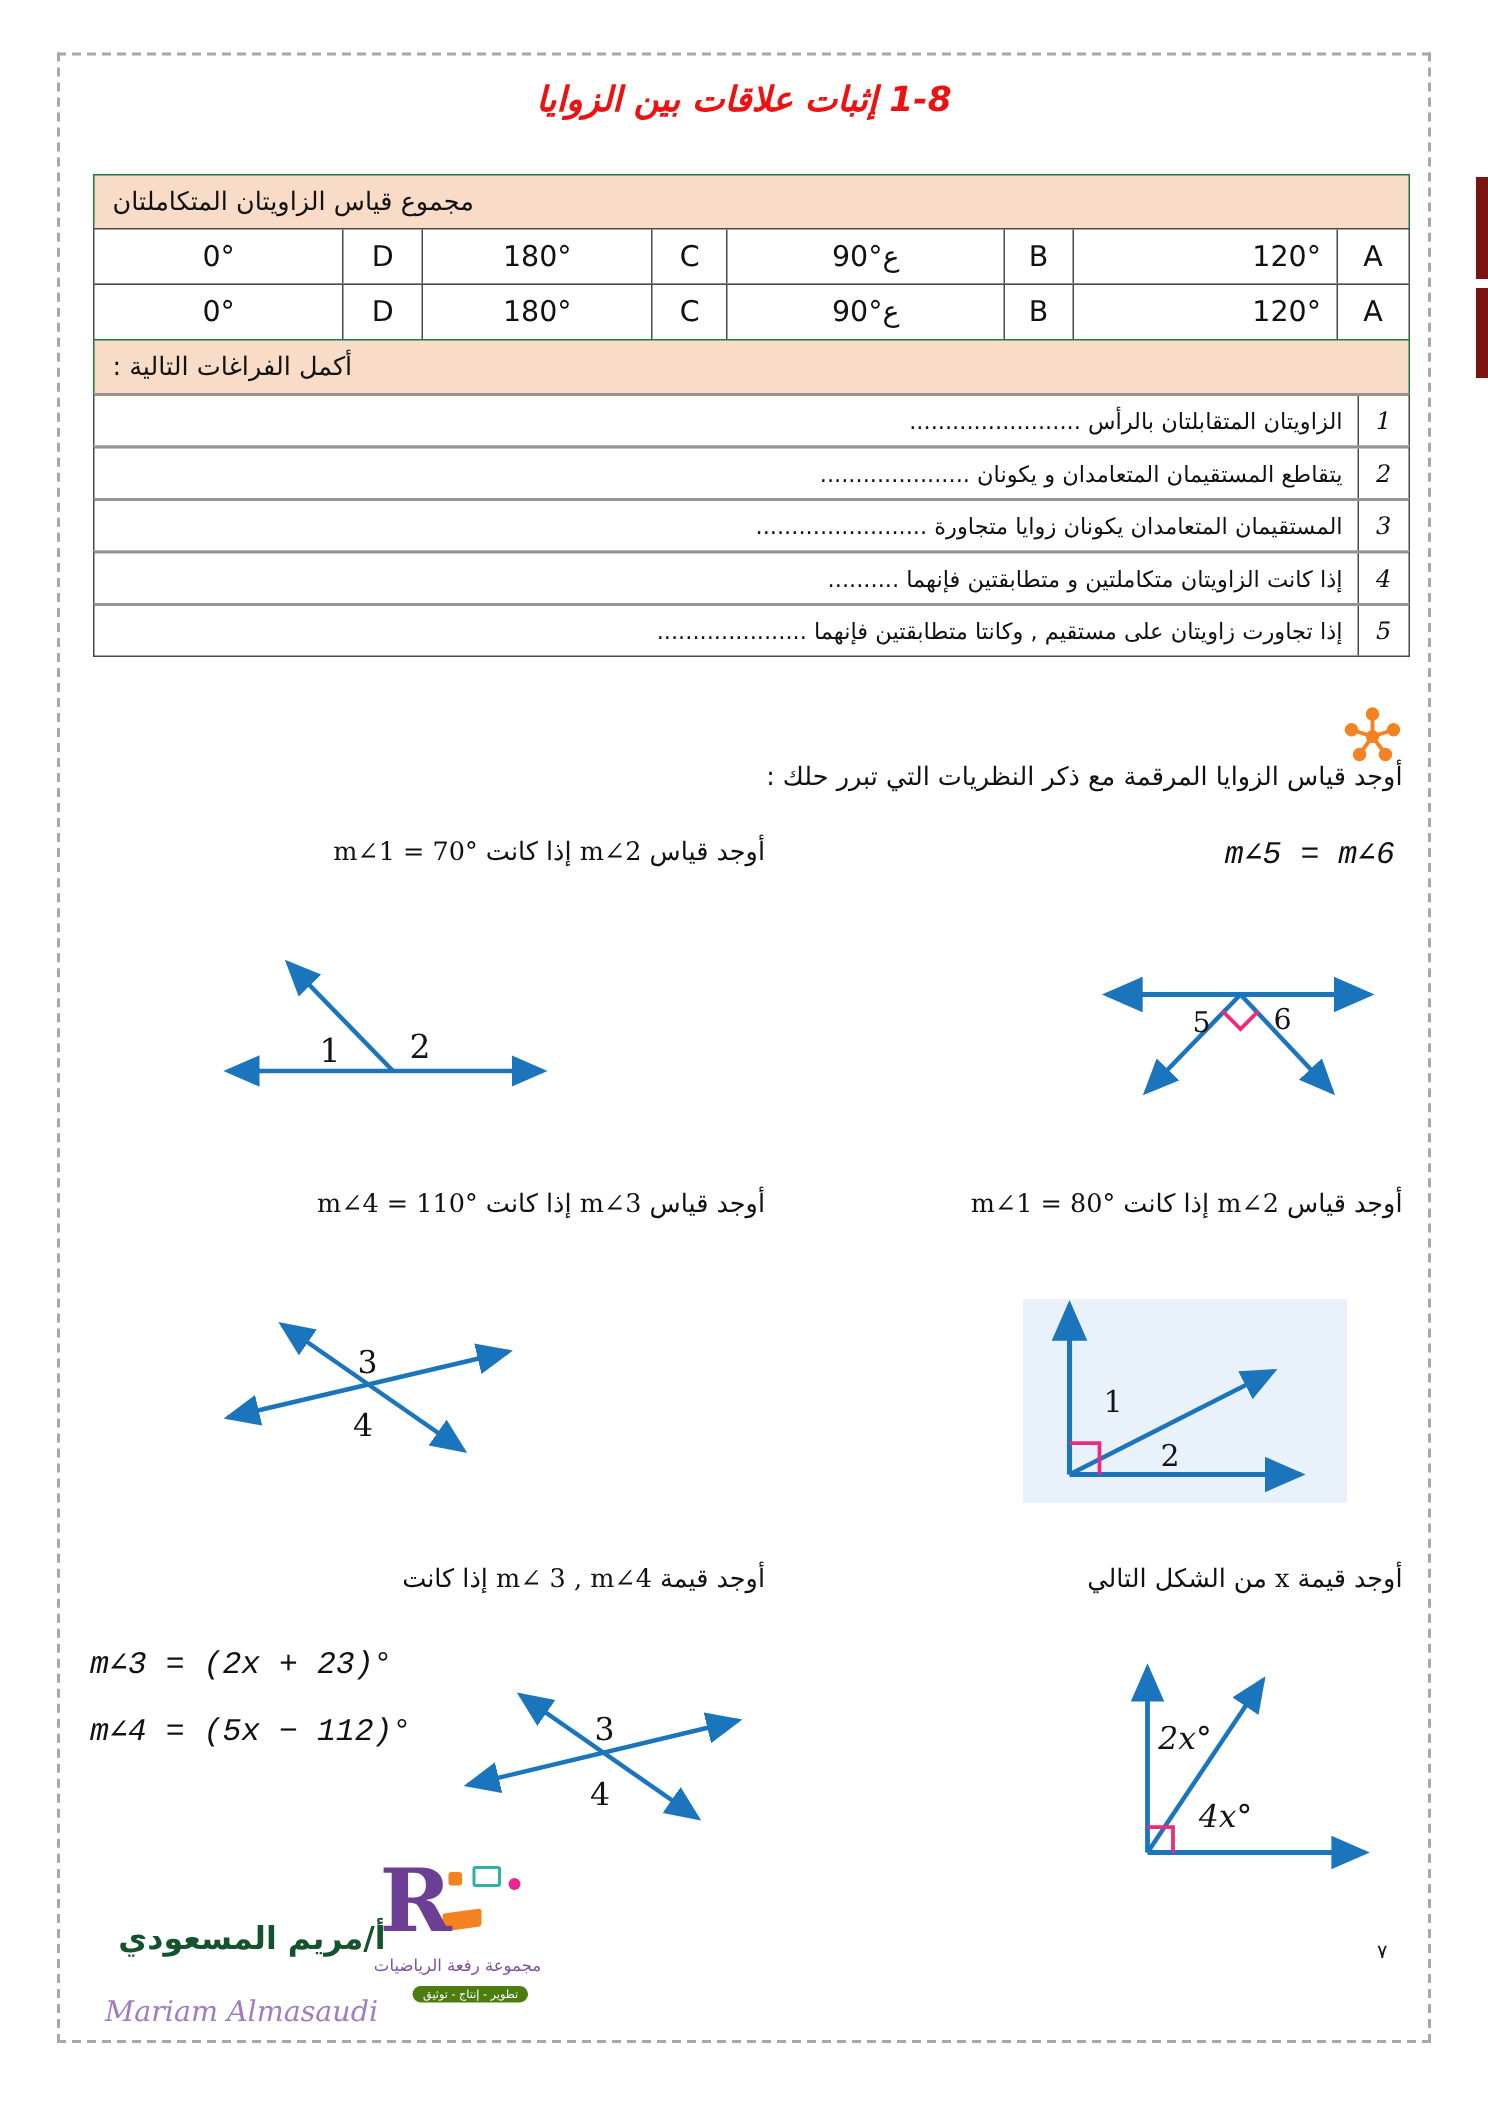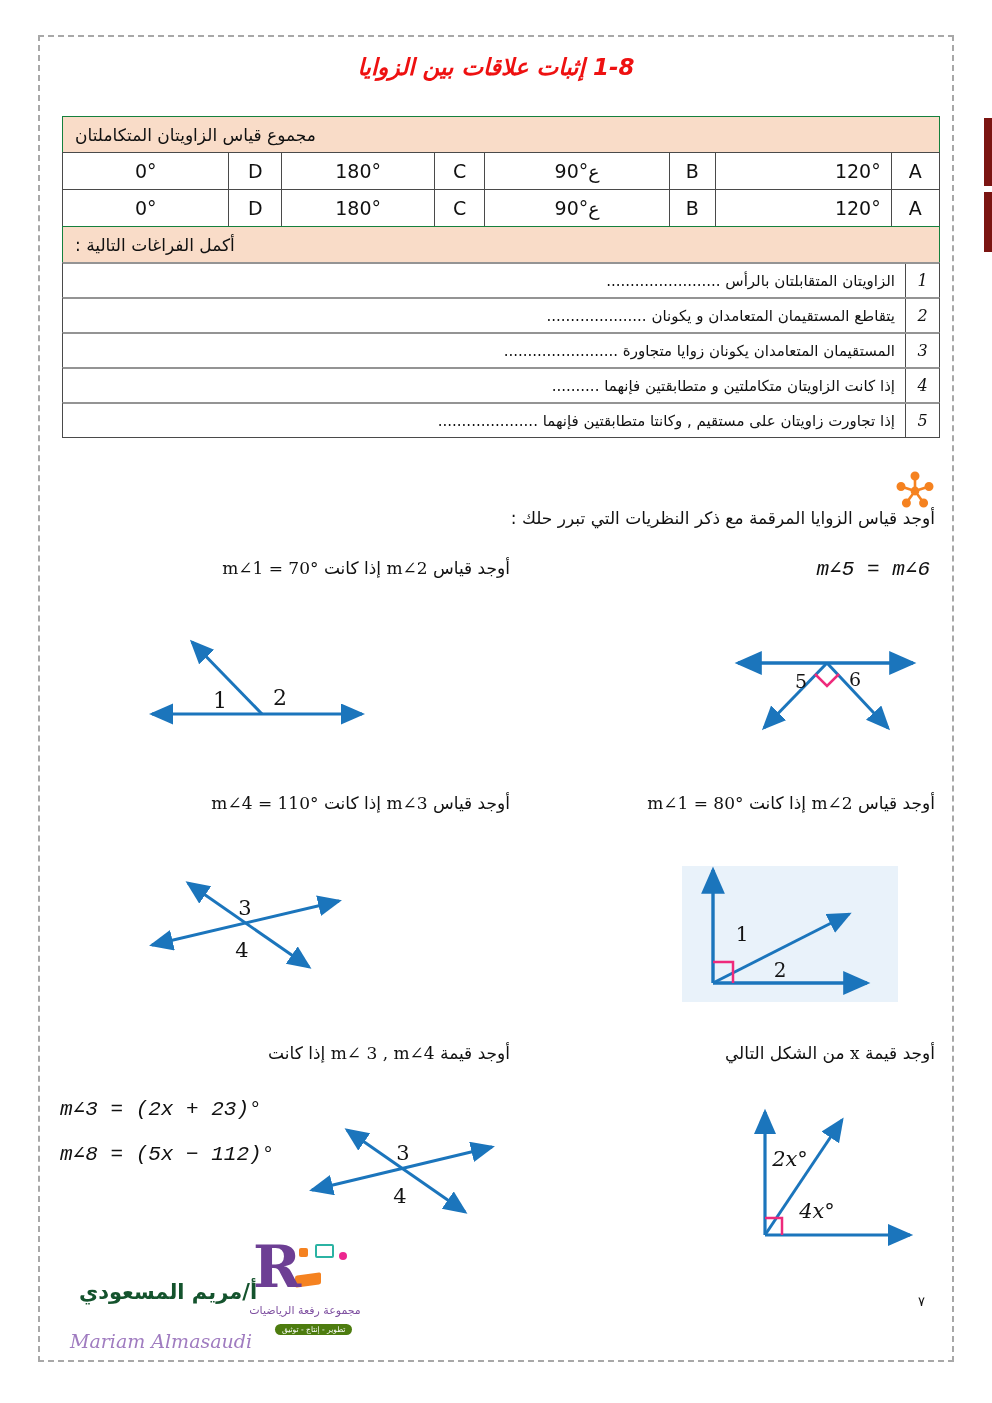--- a/index.html
+++ b/index.html
@@ -181,21 +181,21 @@
   <line x1="32" y1="127" x2="168" y2="58" stroke="#1b75bc" stroke-width="3" marker-end="url(#ah4)"></line>
   <polyline points="32,106 52,106 52,127" fill="none" stroke="#ee2a7b" stroke-width="2.5"></polyline>
   <text x="61" y="85" font-size="20" text-anchor="middle">1</text>
   <text x="99" y="121" font-size="20" text-anchor="middle">2</text>
 </svg>
 
 <div class="abs ar-line" style="right:57px;top:1043px;">أوجد قيمة x من الشكل التالي</div>
 <div class="abs ar-line" style="right:482px;top:1043px;">أوجد قيمة m∠ 3 , m∠4 إذا كانت</div>
 
 <div class="abs math" style="left:60px;top:1096px;">m∠3 = (2x + 23)°</div>
-<div class="abs math" style="left:60px;top:1141px;">m∠8 = (5x − 112)°</div>
+<div class="abs math" style="left:60px;top:1141px;">m∠4 = (5x − 112)°</div>
 
 <svg class="abs" style="left:283px;top:1113px" width="265" height="125" viewBox="0 0 265 125">
   <defs>
       <marker id="ah5" markerWidth="9" markerHeight="8" refX="7" refY="3.5" orient="auto-start-reverse">
     <path d="M0,0 L8,3.5 L0,7 Z" fill="#1b75bc"></path>
       </marker>
     </defs>
   <line x1="64" y1="17" x2="182" y2="99" stroke="#1b75bc" stroke-width="3" marker-start="url(#ah5)" marker-end="url(#ah5)"></line>
   <line x1="29" y1="77" x2="209" y2="34" stroke="#1b75bc" stroke-width="3" marker-start="url(#ah5)" marker-end="url(#ah5)"></line>
   <text x="120" y="47" font-size="21" text-anchor="middle">3</text>

